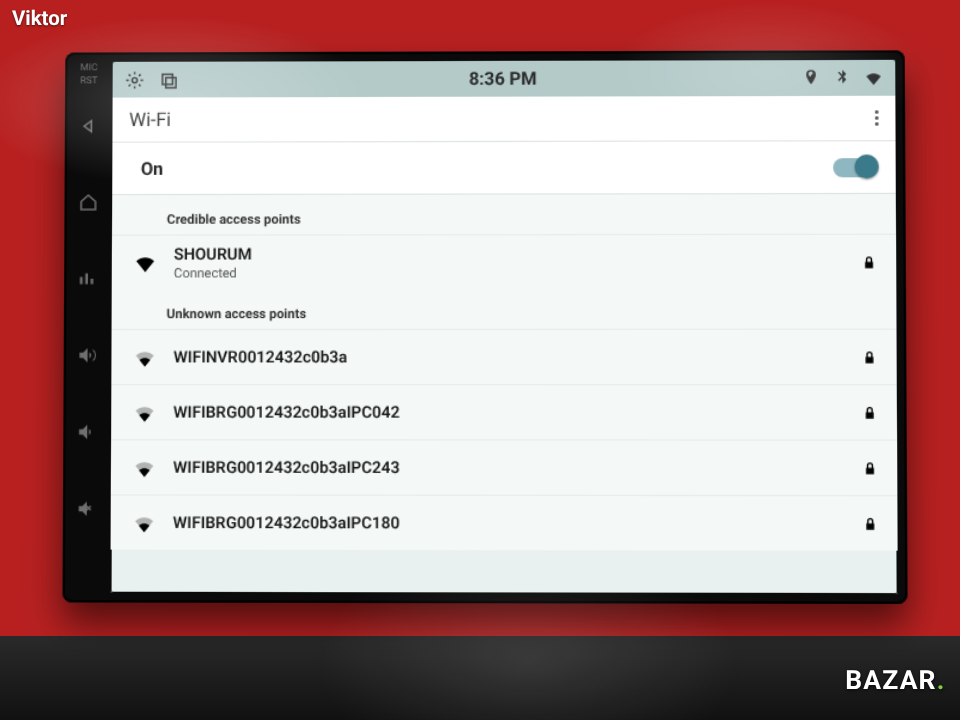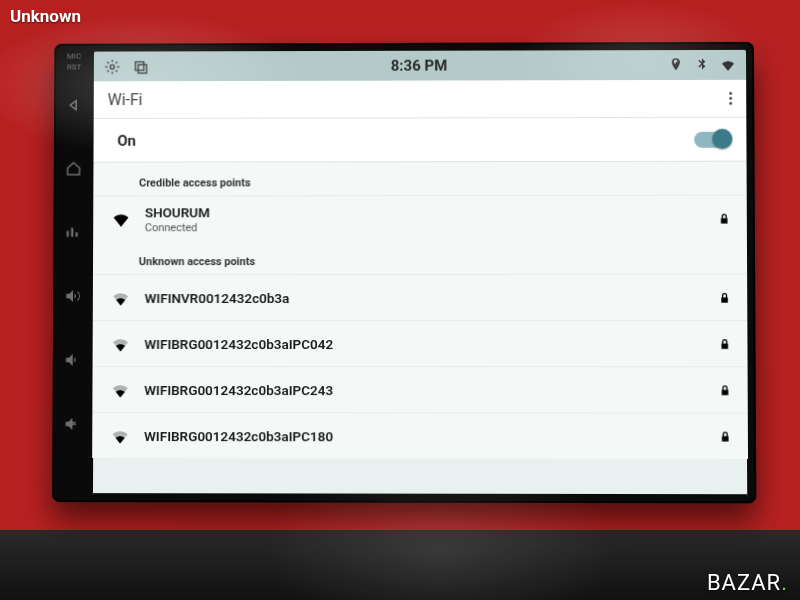--- a/index.html
+++ b/index.html
@@ -14,22 +14,22 @@
     position: absolute; bottom: 0; left: 0; right: 0; height: 70px;
     background: linear-gradient(#2a2a2a, #111);
   }
   .watermark-tl {
     position: absolute; top: 6px; left: 10px;
     color: #fff; font-weight: 700; font-size: 17px;
     text-shadow: 0 1px 2px rgba(0,0,0,.6);
     z-index: 50;
   }
   .watermark-br {
-    position: absolute; bottom: 5px; right: 12px;
-    color: #fff; font-weight: 400; font-size: 22px; letter-spacing: 1px;
+    position: absolute; bottom: 20px; right: 12px;
+    color: #fff; font-weight: 700; font-size: 22px; letter-spacing: 1px;
     text-shadow: 0 1px 3px rgba(0,0,0,.8);
     z-index: 50;
   }
   .watermark-br .dot { color: #7fcf3f; }
 
   .plastic {
     position: absolute; inset: 0;
     background:
       radial-gradient(ellipse 280px 120px at 18% 14%, rgba(255,255,255,.22), transparent 60%),
       radial-gradient(ellipse 220px 100px at 80% 10%, rgba(255,255,255,.15), transparent 60%),
@@ -173,21 +173,21 @@
     </g>
     <g id="vol-up">
         <path d="M3 9v6h4l5 5V4L7 9H3zm13 3a4 4 0 00-2-3.5v7A4 4 0 0016 12zm2-7v2a7 7 0 010 10v2a9 9 0 000-14z" fill="currentColor"></path>
       </g>
     <g id="vol-dn">
         <path d="M3 9v6h4l5 5V4L7 9H3zm13 3a4 4 0 00-2-3.5v7A4 4 0 0016 12z" fill="currentColor"></path>
       </g>
   </defs>
 </svg>
 
-<div class="watermark-tl">Unknown</div>
+<div class="watermark-tl">Viktor</div>
 <div class="watermark-br">
   <span>BAZAR</span><span class="dot">.</span>
 </div>
 <div class="table-edge"></div>
 
 <div class="device">
   <div class="bezel-left">
     <div class="bezel-lbl">MIC</div>
     <div class="bezel-lbl">RST</div>
     <div class="bezel-btn">

